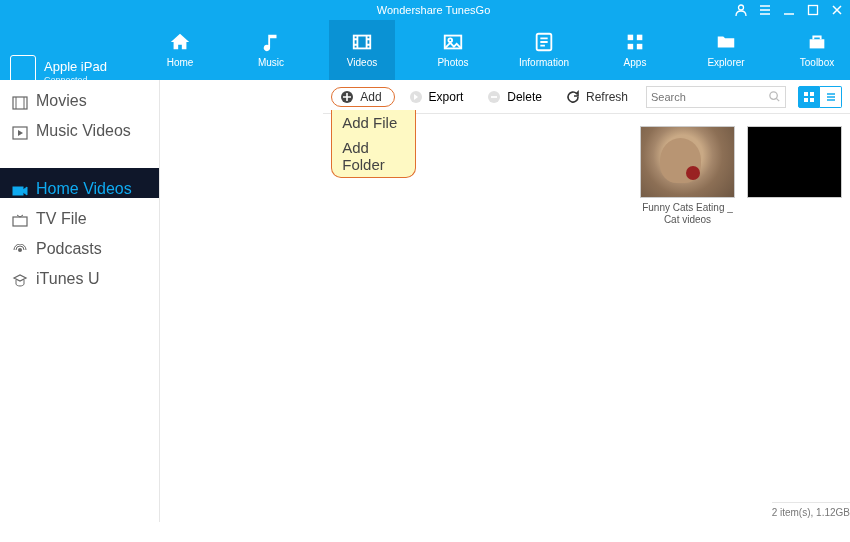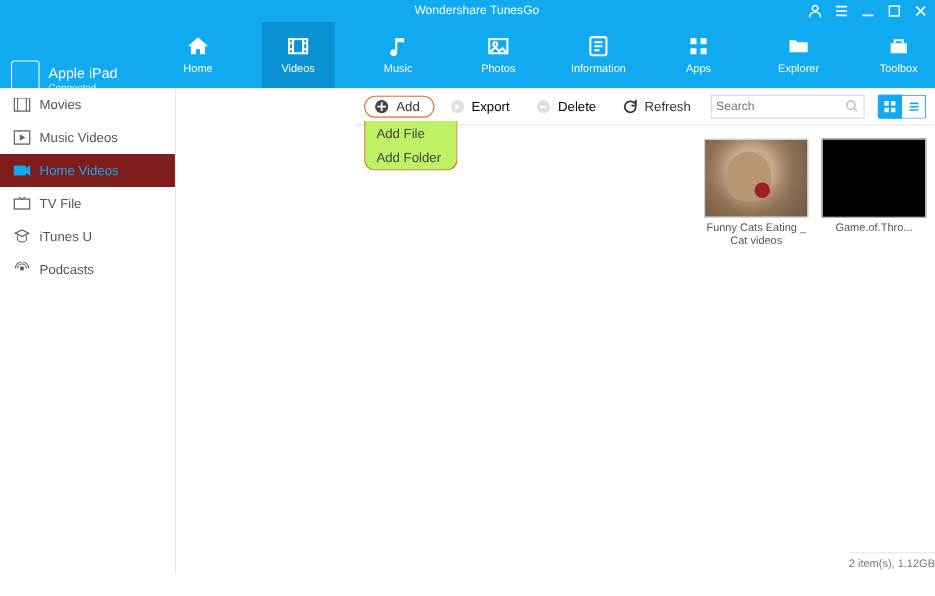--- a/index.html
+++ b/index.html
@@ -14,37 +14,37 @@
   .device-icon::after { content: ""; position: absolute; bottom: 2px; left: 50%; transform: translateX(-50%); width: 3px; height: 3px; border: 1px solid #fff; border-radius: 50%; }
   .device-info .name { font-size: 13px; line-height: 1; }
   .device-info .status { font-size: 9px; opacity: .85; margin-top: 2px; }
   .nav-tabs { display: flex; gap: 25px; }
   .nav-tab { width: 66px; display: flex; flex-direction: column; align-items: center; justify-content: center; cursor: pointer; padding-top: 4px; }
   .nav-tab.active { background: #0a92d4; }
   .nav-tab .icon { width: 24px; height: 22px; }
   .nav-tab .label { font-size: 10px; margin-top: 4px; margin-bottom: 6px; }
   .body { display: flex; height: 442px; }
   .sidebar { width: 160px; border-right: 1px solid #e6e6e6; background: #fff; }
-  .sidebar-item { height: 30px; display: flex; align-items: center; gap: 8px; padding: 0 12px; font-size: 12px; color: #555; cursor: pointer; }
-  .sidebar-item.active { background: #7f1d1d; color: #0faaf0; }
+  .sidebar-item { height: 30px; display: flex; align-items: flex-end; gap: 8px; padding: 0 12px; font-size: 16px; color: #555; cursor: pointer; }
+  .sidebar-item.active { background: #0f172a; color: #0faaf0; margin-top: 28px; }
   .sidebar-item.active .si-icon path, .sidebar-item.active .si-icon rect { stroke: #0faaf0; fill: #0faaf0; }
   .main { flex: 1; display: flex; flex-direction: column; align-items: flex-end; }
   .toolbar { height: 34px; border-bottom: 1px solid #e6e6e6; display: flex; align-items: center; padding: 0 8px; gap: 4px; position: relative; }
   .tool-btn { display: flex; align-items: center; gap: 6px; padding: 3px 10px; font-size: 12px; color: #333; cursor: pointer; border-radius: 2px; }
   .tool-btn.disabled { color: #000000; cursor: default; }
   .tool-btn.add { border: 1.5px solid #e07030; border-radius: 13px; padding: 2px 12px 2px 8px; }
   .tool-spacer { flex: 1; }
   .search-box { border: 1px solid #d8d8d8; height: 22px; width: 140px; display: flex; align-items: center; padding: 0 4px; font-size: 11px; color: #aaa; }
   .search-box input { border: none; outline: none; flex: 1; font-size: 11px; width: 100px; }
   .view-toggle { display: flex; margin-left: 8px; }
   .view-btn { width: 22px; height: 22px; border: 1px solid #0faaf0; display: flex; align-items: center; justify-content: center; cursor: pointer; }
   .view-btn.active { background: #0faaf0; }
   .view-btn:first-child { border-radius: 2px 0 0 2px; }
   .view-btn:last-child { border-radius: 0 2px 2px 0; border-left: none; }
-  .add-menu { position: absolute; top: 30px; left: 8px; background: #bef264; border: 1.5px solid #e07030; border-radius: 0 0 10px 10px; border-top: none; font-size: 12px; width: 85px; z-index: 10; }
+  .add-menu { position: absolute; top: 30px; left: 8px; background: #fef9c3; border: 1.5px solid #e07030; border-radius: 0 0 10px 10px; border-top: none; font-size: 15px; width: 85px; z-index: 10; }
   .add-menu-item { padding: 4px 10px; cursor: pointer; color: #444; }
   .content { flex: 1; padding: 12px 8px; display: flex; gap: 12px; align-items: flex-start; overflow: auto; }
   .video-item { width: 95px; text-align: center; cursor: pointer; }
   .thumb { width: 95px; height: 72px; background: #000; border: 1px solid #ccc; }
   .thumb.cat { background: radial-gradient(circle at 45% 40%, #c9a985 0 30%, #a4866a 45%, #8c6f55 60%, #6d5642 100%); position: relative; overflow: hidden; }
   .thumb.cat::before { content:""; position:absolute; left:20%; top:15%; width:45%; height:65%; background:#b89573; border-radius:50% 50% 40% 40%; }
   .thumb.cat::after { content:""; position:absolute; left:48%; top:55%; width:14px; height:14px; background:#992222; border-radius:50%; }
   .video-item .title { font-size: 10px; color: #555; margin-top: 4px; line-height: 1.2; height: 24px; overflow: hidden; }
   .statusbar { height: 20px; border-top: 1px solid #e6e6e6; display: flex; align-items: center; justify-content: center; font-size: 10px; color: #777; }
   svg { display: block; }
@@ -92,34 +92,34 @@
         <div class="status">Connected</div>
       </div>
     </div>
     <div class="nav-tabs">
       <div class="nav-tab">
         <svg class="icon" viewBox="0 0 24 24" fill="#fff">
             <path d="M12 3l10 9h-3v8h-5v-5h-4v5H5v-8H2z"></path>
           </svg>
         <div class="label">Home</div>
       </div>
+      <div class="nav-tab">
+        <svg class="icon" viewBox="0 0 24 24" fill="#fff">
+            <path d="M9 4v11.3A3.5 3.5 0 1 0 11 18V8h7V4z"></path>
+          </svg>
+        <div class="label">Music</div>
+      </div>
       <div class="nav-tab active">
         <svg class="icon" viewBox="0 0 24 24" fill="none" stroke="#fff" stroke-width="2">
             <rect x="3" y="5" width="18" height="14"></rect>
             <path d="M7 5v14M17 5v14M3 9h4M3 15h4M17 9h4M17 15h4"></path>
           </svg>
         <div class="label">Videos</div>
       </div>
       <div class="nav-tab">
-        <svg class="icon" viewBox="0 0 24 24" fill="#fff">
-            <path d="M9 4v11.3A3.5 3.5 0 1 0 11 18V8h7V4z"></path>
-          </svg>
-        <div class="label">Music</div>
-      </div>
-      <div class="nav-tab">
         <svg class="icon" viewBox="0 0 24 24" fill="none" stroke="#fff" stroke-width="2">
             <rect x="3" y="5" width="18" height="14"></rect>
             <circle cx="9" cy="10" r="2"></circle>
             <path d="M3 19l6-6 4 4 3-3 5 5"></path>
           </svg>
         <div class="label">Photos</div>
       </div>
       <div class="nav-tab">
         <svg class="icon" viewBox="0 0 24 24" fill="none" stroke="#fff" stroke-width="2">
             <rect x="4" y="3" width="16" height="18" rx="2"></rect>
@@ -178,31 +178,31 @@
     </div>
     <div class="sidebar-item">
       <svg class="si-icon" width="16" height="14" viewBox="0 0 16 14">
           <rect x="1" y="3" width="14" height="9" fill="none" stroke="#666" stroke-width="1.2"></rect>
           <path d="M5 1l3 2 3-2" fill="none" stroke="#666"></path>
         </svg>
       <span>TV File</span>
     </div>
     <div class="sidebar-item">
       <svg class="si-icon" width="16" height="14" viewBox="0 0 16 14">
+          <circle cx="8" cy="6" r="2" fill="#666"></circle>
+          <path d="M4 6a4 4 0 0 1 8 0M2 6a6 6 0 0 1 12 0" fill="none" stroke="#666"></path>
+        </svg>
+      <span>Podcasts</span>
+    </div>
+    <div class="sidebar-item">
+      <svg class="si-icon" width="16" height="14" viewBox="0 0 16 14">
           <path d="M2 4l6-3 6 3-6 3z" fill="none" stroke="#666" stroke-width="1.2"></path>
           <path d="M4 6v4c0 1 2 2 4 2s4-1 4-2V6" fill="none" stroke="#666"></path>
         </svg>
       <span>iTunes U</span>
-    </div>
-    <div class="sidebar-item">
-      <svg class="si-icon" width="16" height="14" viewBox="0 0 16 14">
-          <circle cx="8" cy="6" r="2" fill="#666"></circle>
-          <path d="M4 6a4 4 0 0 1 8 0M2 6a6 6 0 0 1 12 0" fill="none" stroke="#666"></path>
-        </svg>
-      <span>Podcasts</span>
     </div>
   </div>
 
   <div class="main">
     <div class="toolbar">
       <div class="tool-btn add">
         <svg width="14" height="14" viewBox="0 0 14 14">
             <circle cx="7" cy="7" r="6" fill="#444"></circle>
             <path d="M7 3v8M3 7h8" stroke="#fff" stroke-width="1.6"></path>
           </svg>
@@ -257,21 +257,20 @@
       </div>
     </div>
 
     <div class="content">
       <div class="video-item">
         <div class="thumb cat"></div>
         <div class="title">Funny Cats Eating _ Cat videos Compilati...</div>
       </div>
       <div class="video-item">
         <div class="thumb"></div>
-        <div class="title">Game.of.Thro...</div>
       </div>
     </div>
 
     <div class="statusbar">
       <span>2 item(s), 1.12GB</span>
     </div>
   </div>
 </div>
 
 </body></html>

